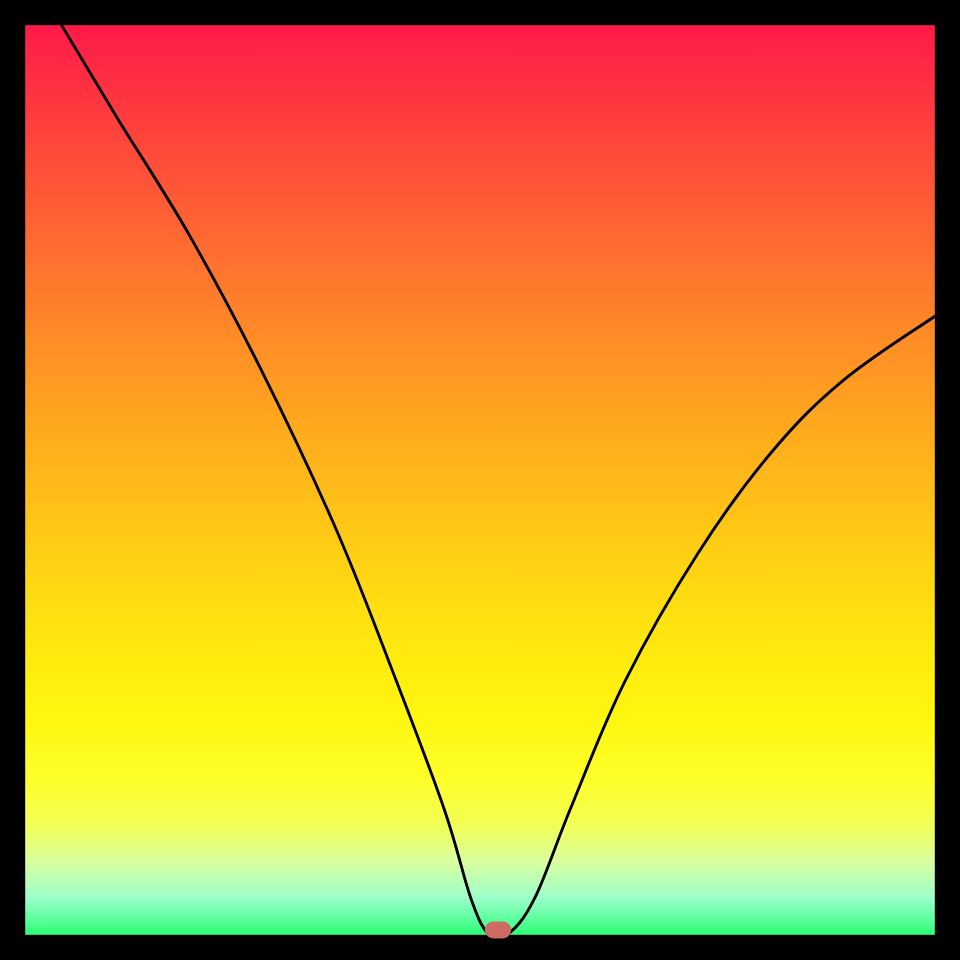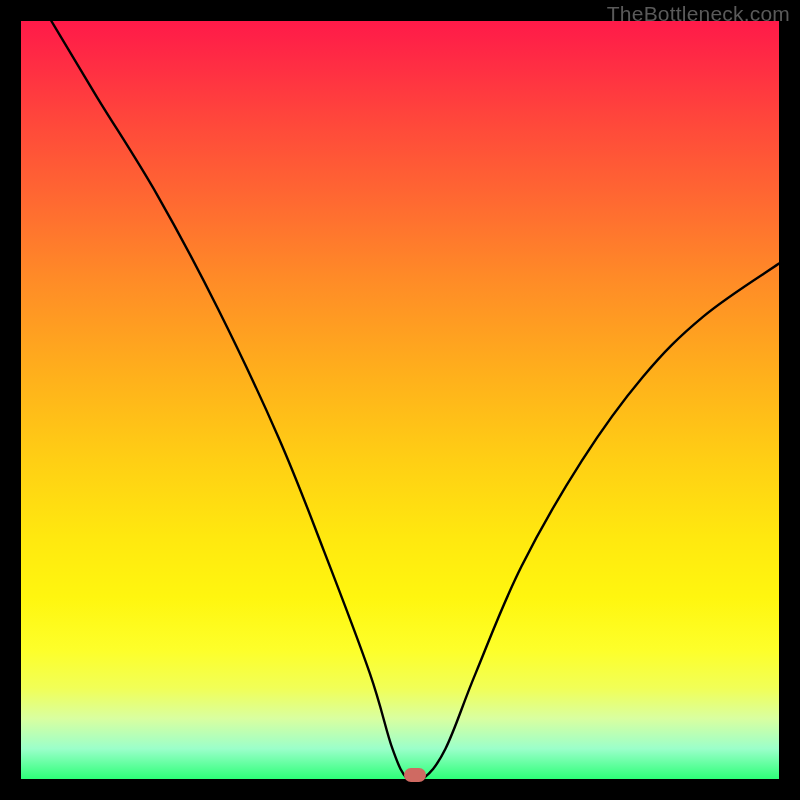--- a/index.html
+++ b/index.html
@@ -64,21 +64,20 @@
     background: #cf6a62;
     border-radius: 7px;
     transform: translate(-50%, -50%);
     z-index: 4;
   }
 </style>
 </head>
 <body>
 
 <div class="container">
-  <div class="watermark">TheBottleneck.com</div>
   <div class="plot-area"></div>
 
   <svg class="curve" viewBox="0 0 758 758" preserveAspectRatio="none">
     <path id="curve-path" d="M 30.32 0 C 38.5064 13.643999999999991, 56.69839999999999 44.41879999999995, 75.8 75.79999999999995 C 94.9016 107.18119999999996, 114.6096 136.13680000000002, 136.44 174.34000000000003 C 158.2704 212.54320000000004, 175.24960000000002 244.37920000000003, 197.08 288.04 C 218.9104 331.7008, 238.61840000000004 373.2392, 257.72 416.9 C 276.82160000000005 460.5608, 286.8272 488.3036, 303.2 530.6 C 319.5728 572.8964, 336.4004 616.4056, 348.68 651.88 C 360.9596 687.3543999999999, 364.598 708.5784, 371.42 727.68 C 378.242 746.7815999999999, 381.12239999999997 752.5424, 386.58 758 C 392.0376 763.4576, 394.918 763.4576, 401.74 758 C 408.562 752.5424, 414.92920000000004 746.7815999999999, 424.48 727.68 C 434.0308 708.5784, 441.156 684.6256, 454.8 651.88 C 468.444 619.1344, 481.1784 583.9632, 500.28000000000003 545.76 C 519.3816 507.5568, 539.0896 473.75, 560.92 439.64 C 582.7503999999999 405.53, 599.7295999999999 382.1836, 621.56 356.26 C 643.3904 330.33639999999997, 657.6408 316.086, 682.2 295.62 C 706.7592000000001 275.154, 744.356 252.11079999999995, 758 242.55999999999995" fill="none" stroke="#000" stroke-width="2.4" stroke-linecap="round" stroke-linejoin="round"></path>
   </svg>
 
   <div class="marker" id="marker" style="left: 415.16px; top: 775.21px; background: rgb(207, 106, 98);"></div>
 </div>
 
 </body></html>

